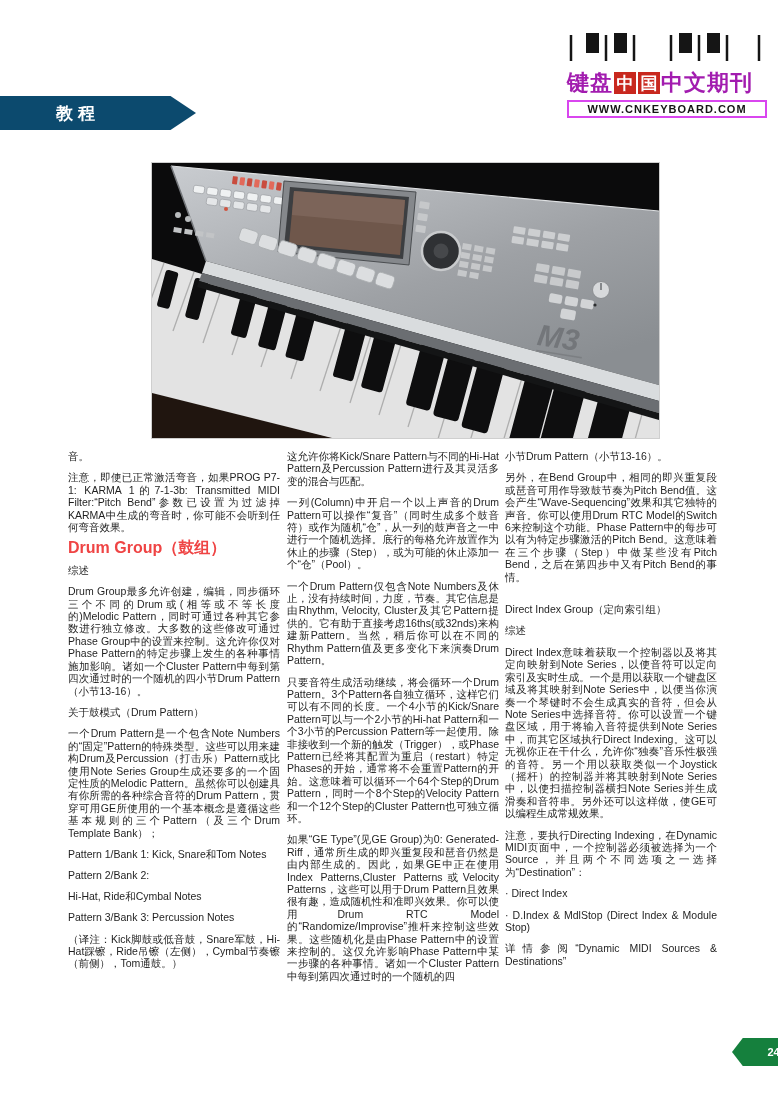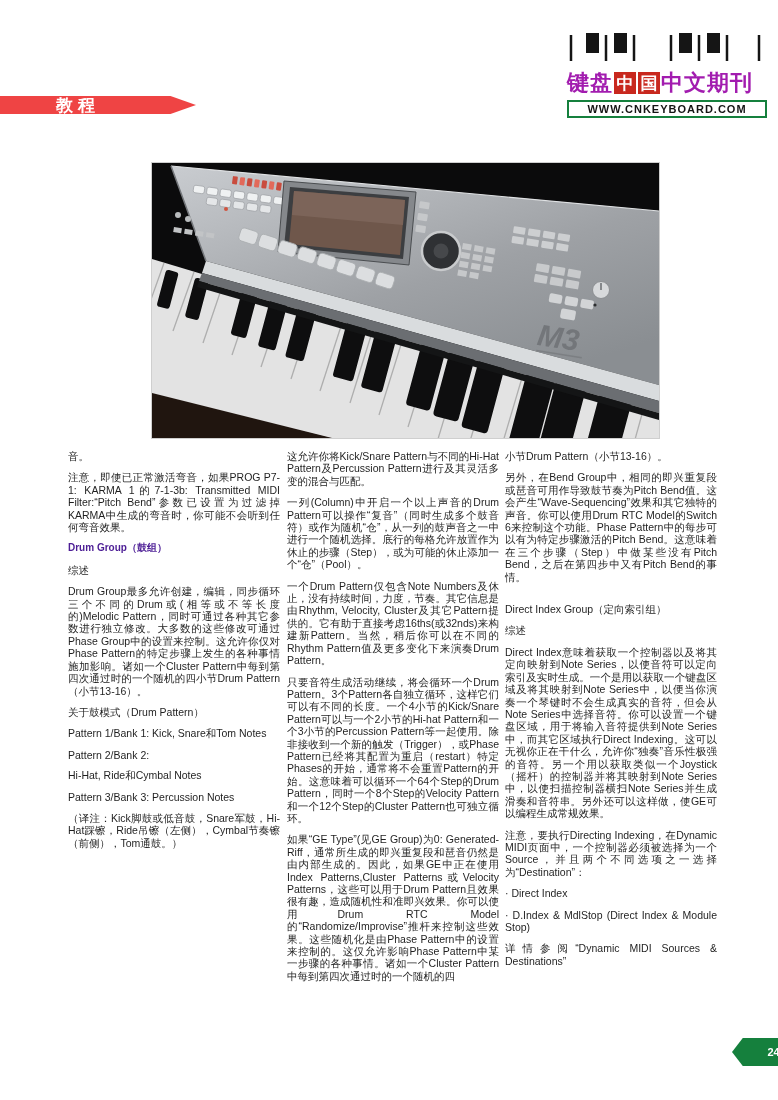--- a/index.html
+++ b/index.html
@@ -5,38 +5,38 @@
   html,body{margin:0;padding:0;background:#ffffff;}
   .page{position:relative;width:778px;height:1100px;background:#ffffff;overflow:hidden;
         font-family:"Liberation Sans","DejaVu Sans",sans-serif;}
 
   
   .masthead{position:absolute;left:567px;top:33px;width:200px;}
   .brand-row{display:flex;align-items:center;margin-top:1px;}
   .brand-black{font-size:22px;font-weight:bold;color:#a21caf;letter-spacing:1px;white-space:nowrap;}
   .stamp{width:22px;height:22px;margin:0 1px;background:#c8281e;color:#ffffff;font-size:17px;
          font-weight:bold;display:flex;align-items:center;justify-content:center;flex:0 0 auto;}
-  .url-bar{border:2px solid #15803d;margin-top:2px;padding:1px 0;text-align:center;
+  .url-bar{border:2px solid #d946ef;margin-top:2px;padding:1px 0;text-align:center;
            font-size:11px;font-weight:bold;letter-spacing:1px;color:#141414;}
 
   
-  .section-tab{position:absolute;left:0;top:96px;width:196px;height:18px;background:#ef4444;
+  .section-tab{position:absolute;left:0;top:96px;width:196px;height:34px;background:#0c4a6e;
                clip-path:polygon(0 0,87% 0,100% 50%,87% 100%,0 100%);
                display:flex;align-items:center;text-align:right;}
   .section-tab span{color:#ffffff;font-size:17px;font-weight:bold;letter-spacing:5px;padding-left:56px;}
 
   
   .photo{position:absolute;left:152px;top:163px;width:507px;height:275px;outline:1px solid #cfcfcf;}
 
   
   .col{position:absolute;top:450px;width:212px;font-size:10.5px;line-height:12.4px;color:#1f1f1f;
        text-align:justify;}
   .col p{margin:0 0 9px 0;}
   .col p.tight{margin-bottom:8px;}
-  .col h2{font-size:10px;font-weight:bold;color:#4c1d95;margin:6px 0 9px 0;}
+  .col h2{font-size:16px;font-weight:bold;color:#ef4444;margin:6px 0 9px 0;}
   .col p.gap-top{margin-top:20px;}
 
   
   .page-num-tab{position:absolute;left:732px;top:1038px;width:83px;height:28px;background:#15803d;
                 clip-path:polygon(0 50%,13% 0,100% 0,100% 100%,13% 100%);
                 display:flex;align-items:center;justify-content:center;}
   .page-num-tab span{color:#ffffff;font-size:11px;font-weight:bold;}
 </style>
 </head>
 <body>
@@ -273,20 +273,21 @@
     </svg>
   </div>
 
   <div class="col" style="left:68px">
     <p>音。</p>
     <p>注意，即使已正常激活弯音，如果PROG P7-1: KARMA 1的7-1-3b: Transmitted MIDI Filter:“Pitch Bend”参数已设置为过滤掉KARMA中生成的弯音时，你可能不会听到任何弯音效果。</p>
     <h2>Drum Group（鼓组）</h2>
     <p>综述</p>
     <p>Drum Group最多允许创建，编辑，同步循环三个不同的Drum或(相等或不等长度的)Melodic Pattern，同时可通过各种其它参数进行独立修改。大多数的这些修改可通过Phase Group中的设置来控制。这允许你仅对Phase Pattern的特定步骤上发生的各种事情施加影响。诸如一个Cluster Pattern中每到第四次通过时的一个随机的四小节Drum Pattern（小节13-16）。</p>
     <p>关于鼓模式（Drum Pattern）</p>
+    <p>一个Drum Pattern是一个包含Note Numbers的“固定”Pattern的特殊类型。这些可以用来建构Drum及Percussion（打击乐）Pattern或比使用Note Series Group生成还要多的一个固定性质的Melodic Pattern。虽然你可以创建具有你所需的各种综合音符的Drum Pattern，贯穿可用GE所使用的一个基本概念是遵循这些基本规则的三个Pattern（及三个Drum Template Bank）；</p>
     <p>Pattern 1/Bank 1: Kick, Snare和Tom Notes</p>
     <p class="tight">Pattern 2/Bank 2:</p>
     <p>Hi-Hat, Ride和Cymbal Notes</p>
     <p>Pattern 3/Bank 3: Percussion Notes</p>
     <p>（译注：Kick脚鼓或低音鼓，Snare军鼓，Hi-Hat踩镲，Ride吊镲（左侧），Cymbal节奏镲（前侧），Tom通鼓。）</p>
   </div>
 
   <div class="col" style="left:287px">
     <p>这允许你将Kick/Snare Pattern与不同的Hi-Hat Pattern及Percussion Pattern进行及其灵活多变的混合与匹配。</p>
     <p>一列(Column)中开启一个以上声音的Drum Pattern可以操作“复音”（同时生成多个鼓音符）或作为随机“仓”，从一列的鼓声音之一中进行一个随机选择。底行的每格允许放置作为休止的步骤（Step），或为可能的休止添加一个“仓”（Pool）。</p>

